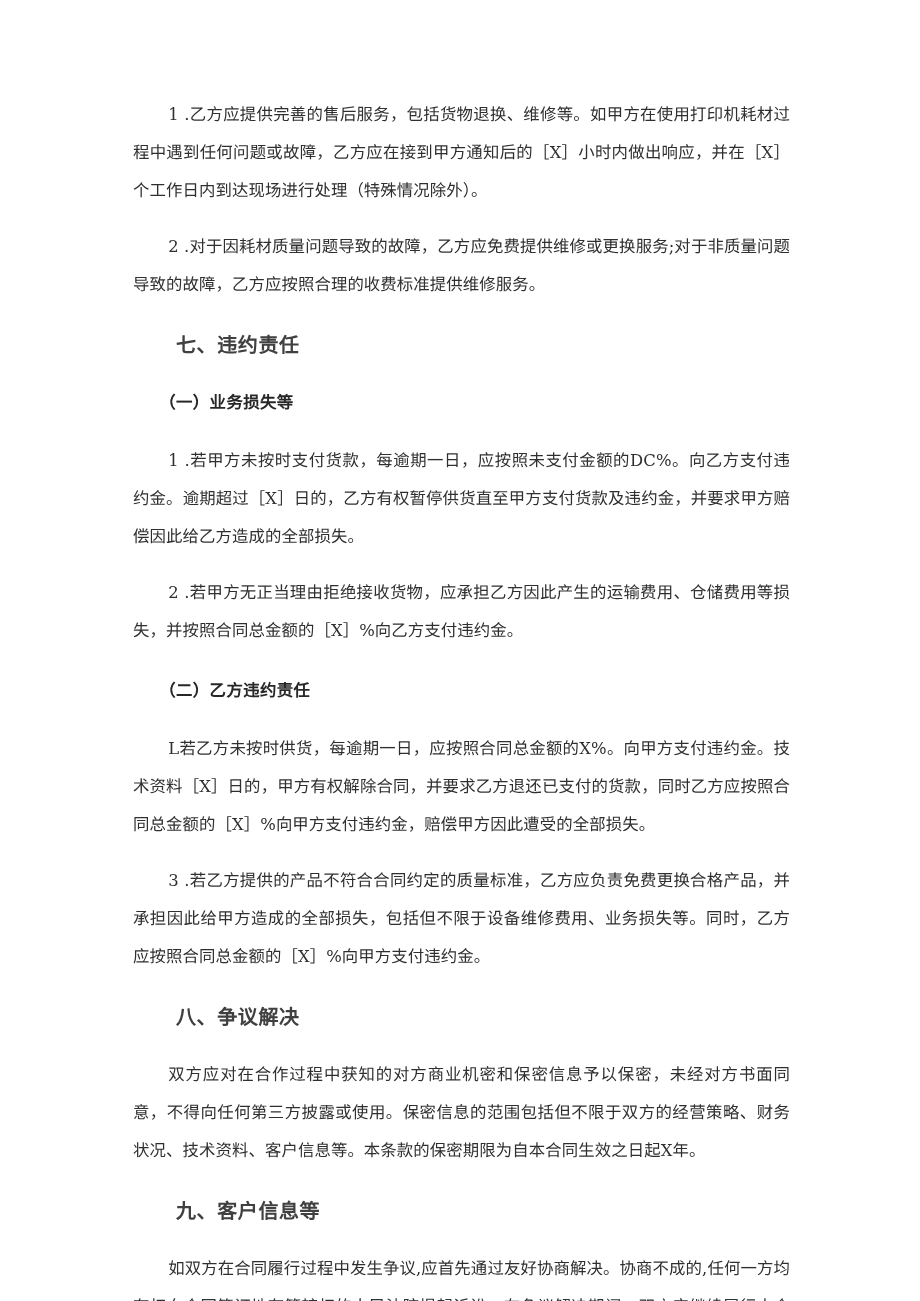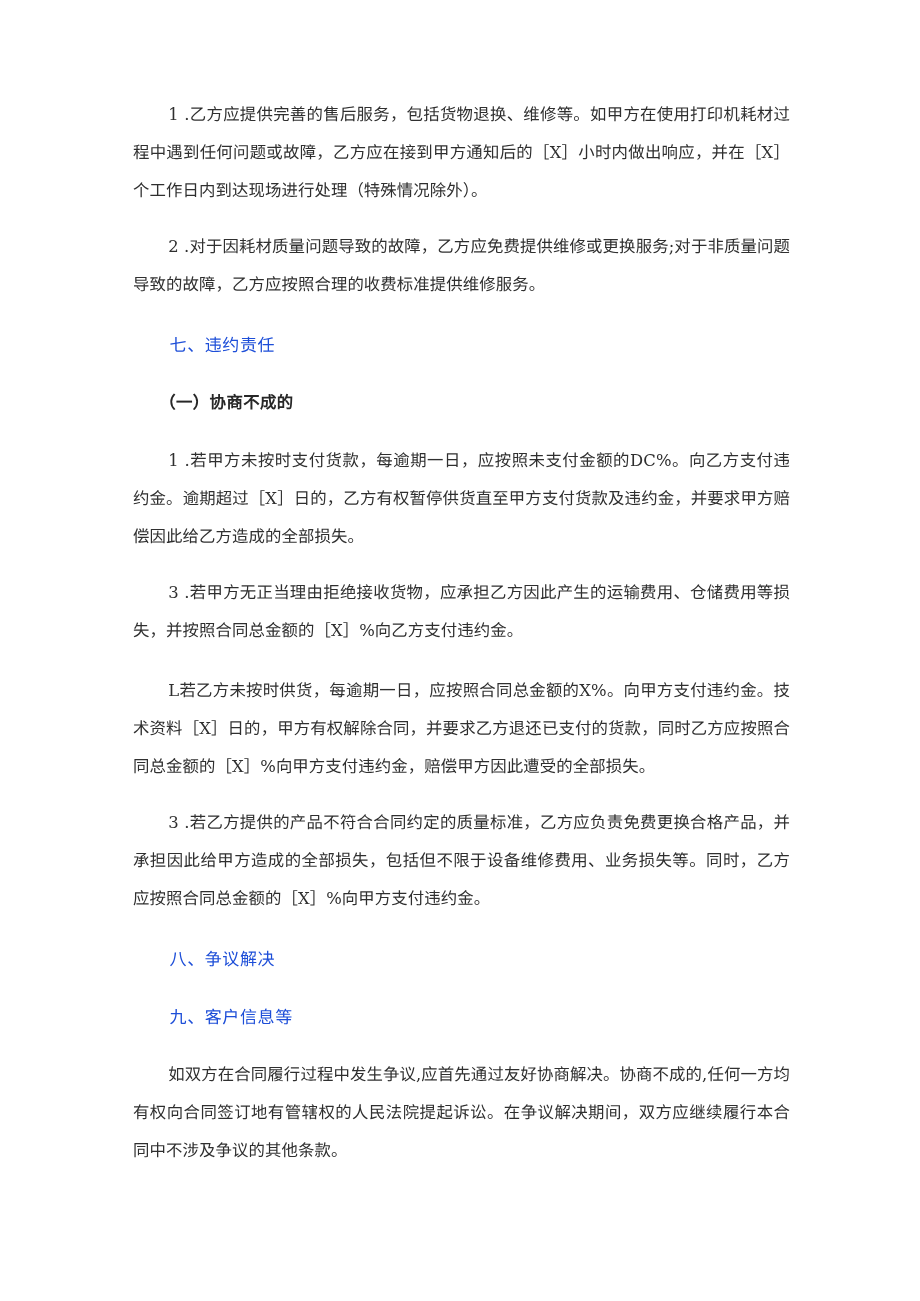--- a/index.html
+++ b/index.html
@@ -41,25 +41,25 @@
     word-break: break-all;
   }
 
   .para.indent {
     text-indent: 2.15em;
   }
 
   
   .heading {
     margin: 0 0 20px 0;
-    font-size: 17px;
+    font-size: 20px;
     line-height: 38px;
-    font-weight: 400;
+    font-weight: 700;
     text-indent: 2.15em;
-    color: #1d4ed8;
+    color: #404040;
     letter-spacing: 0.6px;
   }
 
   
   .subheading {
     margin: 0 0 20px 0;
     font-size: 16.4px;
     line-height: 38px;
     font-weight: 700;
     text-indent: 1.6em;
@@ -75,32 +75,34 @@
 
 <div class="page">
   <div class="doc-body">
 
     <p class="para indent tight">1 .乙方应提供完善的售后服务，包括货物退换、维修等。如甲方在使用打印机耗材过程中遇到任何问题或故障，乙方应在接到甲方通知后的［X］小时内做出响应，并在［X］个工作日内到达现场进行处理（特殊情况除外）。</p>
 
     <p class="para indent loose">2 .对于因耗材质量问题导致的故障，乙方应免费提供维修或更换服务;对于非质量问题导致的故障，乙方应按照合理的收费标准提供维修服务。</p>
 
     <p class="heading">七、违约责任</p>
 
-    <p class="subheading">（一）协商不成的</p>
+    <p class="subheading">（一）业务损失等</p>
 
     <p class="para indent tight">1 .若甲方未按时支付货款，每逾期一日，应按照未支付金额的DC%。向乙方支付违约金。逾期超过［X］日的，乙方有权暂停供货直至甲方支付货款及违约金，并要求甲方赔偿因此给乙方造成的全部损失。</p>
 
-    <p class="para indent loose">3 .若甲方无正当理由拒绝接收货物，应承担乙方因此产生的运输费用、仓储费用等损失，并按照合同总金额的［X］%向乙方支付违约金。</p>
+    <p class="para indent loose">2 .若甲方无正当理由拒绝接收货物，应承担乙方因此产生的运输费用、仓储费用等损失，并按照合同总金额的［X］%向乙方支付违约金。</p>
 
+    <p class="subheading">（二）乙方违约责任</p>
 
     <p class="para indent tight">L若乙方未按时供货，每逾期一日，应按照合同总金额的X%。向甲方支付违约金。技术资料［X］日的，甲方有权解除合同，并要求乙方退还已支付的货款，同时乙方应按照合同总金额的［X］%向甲方支付违约金，赔偿甲方因此遭受的全部损失。</p>
 
     <p class="para indent loose">3 .若乙方提供的产品不符合合同约定的质量标准，乙方应负责免费更换合格产品，并承担因此给甲方造成的全部损失，包括但不限于设备维修费用、业务损失等。同时，乙方应按照合同总金额的［X］%向甲方支付违约金。</p>
 
     <p class="heading">八、争议解决</p>
 
+    <p class="para indent loose">双方应对在合作过程中获知的对方商业机密和保密信息予以保密，未经对方书面同意，不得向任何第三方披露或使用。保密信息的范围包括但不限于双方的经营策略、财务状况、技术资料、客户信息等。本条款的保密期限为自本合同生效之日起X年。</p>
 
     <p class="heading">九、客户信息等</p>
 
     <p class="para indent loose">如双方在合同履行过程中发生争议,应首先通过友好协商解决。协商不成的,任何一方均有权向合同签订地有管辖权的人民法院提起诉讼。在争议解决期间，双方应继续履行本合同中不涉及争议的其他条款。</p>
 
   </div>
 </div>
 
 </body></html>

